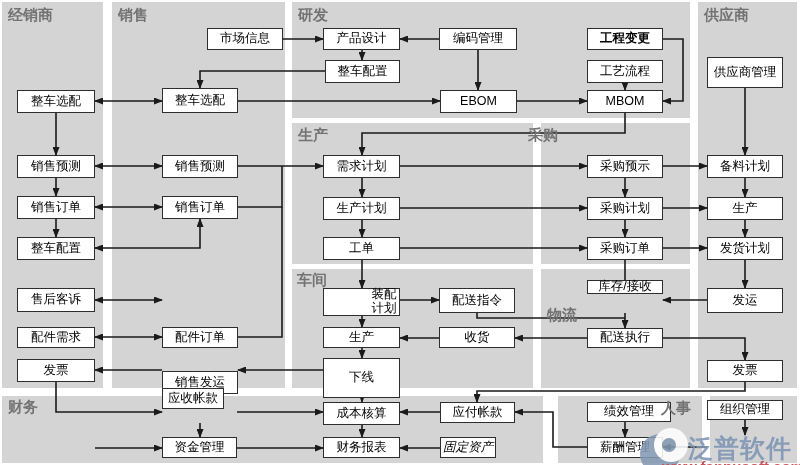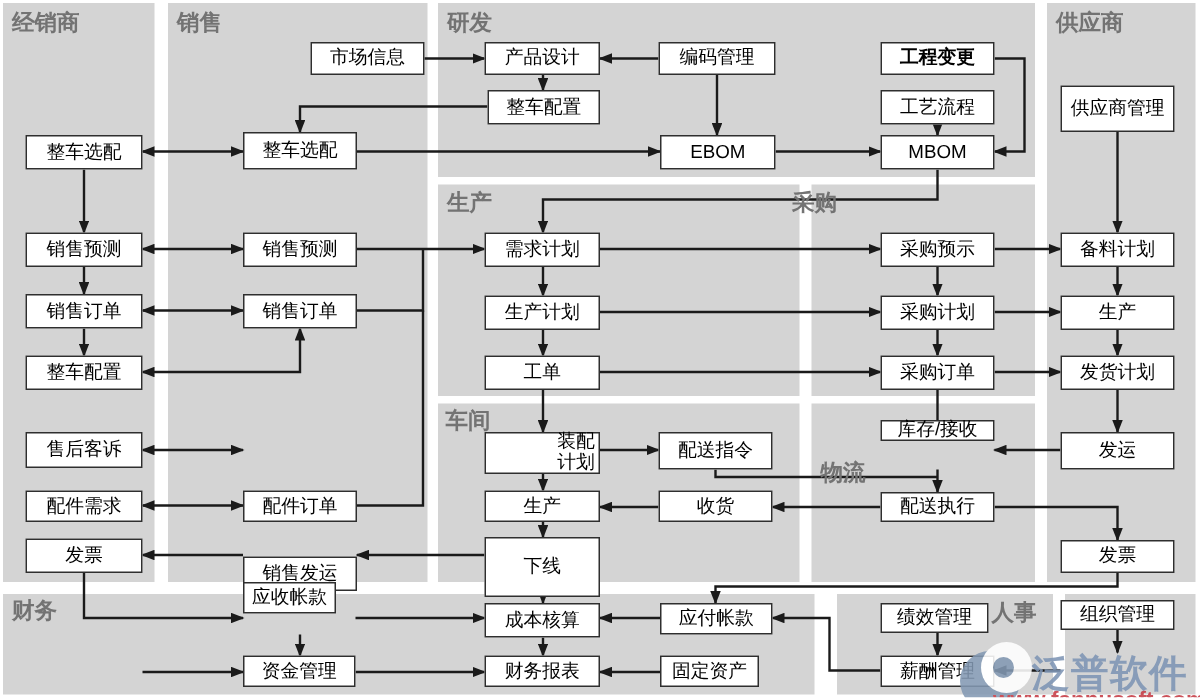--- a/index.html
+++ b/index.html
@@ -165,17 +165,17 @@
     <div class="node" style="left: 439px; top: 288px; width: 76px; height: 25px;">配送指令</div>
     <div class="node" style="left: 439px; top: 327px; width: 76px; height: 21px;">收货</div>
     <div class="node" style="left: 587px; top: 280px; width: 76px; height: 14px;">库存/接收</div>
     <div class="node" style="left: 587px; top: 328px; width: 76px; height: 20px;">配送执行</div>
     <div class="node" style="left: 162px; top: 388px; width: 62px; height: 21px;">应收帐款</div>
     <div class="node" style="left: 162px; top: 437px; width: 75px; height: 21px;">资金管理</div>
     <div class="node" style="left: 18px; top: 432px; width: 77px; height: 22px; margin-top: 45px;">预算管理</div>
     <div class="node" style="left: 323px; top: 402px; width: 77px; height: 23px;">成本核算</div>
     <div class="node" style="left: 323px; top: 437px; width: 77px; height: 21px;">财务报表</div>
     <div class="node" style="left: 440px; top: 402px; width: 75px; height: 21px;">应付帐款</div>
-    <div class="node" style="left: 440px; top: 437px; width: 66px; height: 21px;">固定资产</div>
-    <div class="node" style="left: 587px; top: 402px; width: 72px; height: 20px;">绩效管理</div>
+    <div class="node" style="left: 440px; top: 437px; width: 56px; height: 21px; font-style: italic;">固定资产</div>
+    <div class="node" style="left: 587px; top: 402px; width: 84px; height: 20px;">绩效管理</div>
     <div class="node" style="left: 587px; top: 437px; width: 76px; height: 21px;">薪酬管理</div>
     <div class="node" style="left: 707px; top: 400px; width: 76px; height: 20px;">组织管理</div>
   </div>
 
 </body></html>

